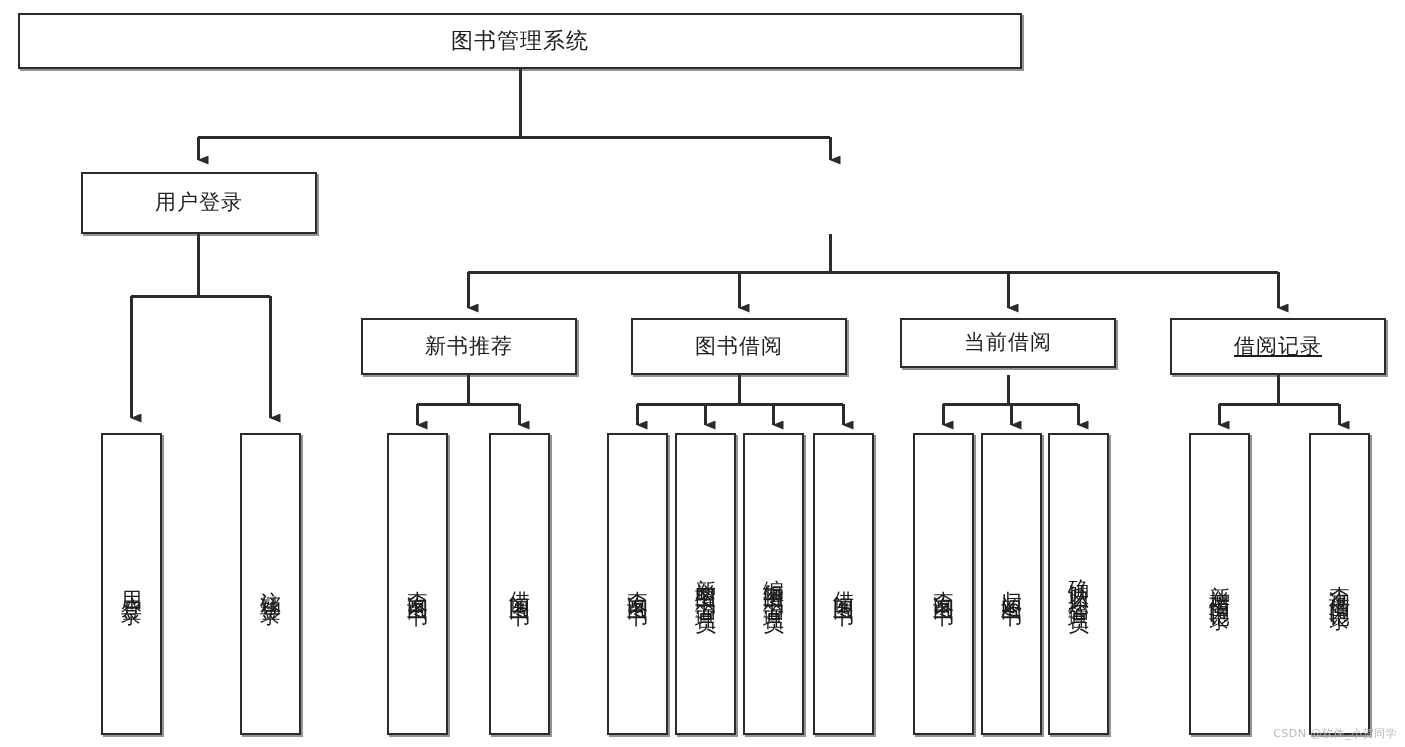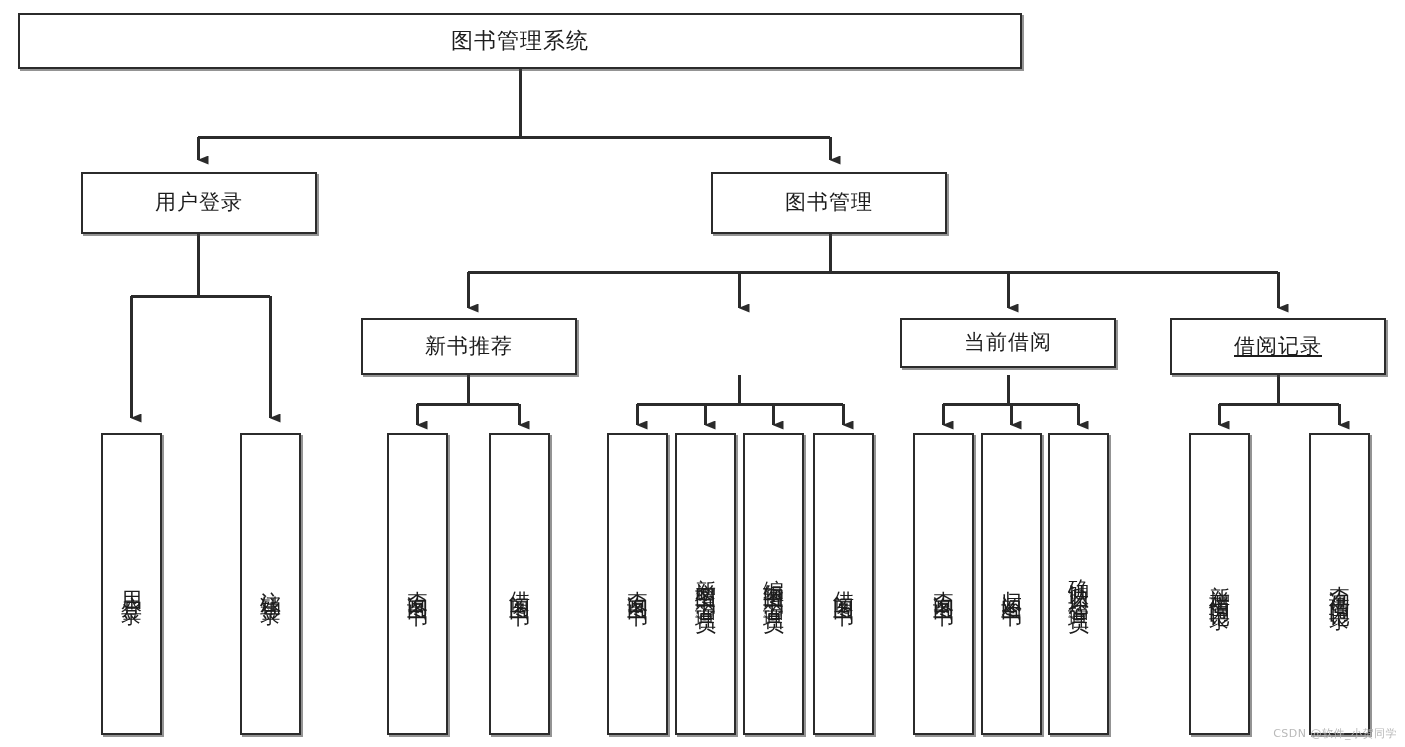--- a/index.html
+++ b/index.html
@@ -125,26 +125,26 @@
     </g>
   </svg>
 
   <div class="node horizontal root" style="left:18px; top:13px; width:1004px; height:56px;">
     <span>图书管理系统</span>
   </div>
 
   <div class="node horizontal" style="left:81px; top:172px; width:236px; height:62px;">
     <span>用户登录</span>
   </div>
-  <div class="node horizontal" style="left:711px; top:172px; width:236px; height:62px;">
-    <span>图书管理</span>
-  </div>
 
   <div class="node horizontal" style="left:361px; top:318px; width:216px; height:57px;">
     <span>新书推荐</span>
+  </div>
+  <div class="node horizontal" style="left:631px; top:318px; width:216px; height:57px;">
+    <span>图书借阅</span>
   </div>
   <div class="node horizontal" style="left:900px; top:318px; width:216px; height:50px;">
     <span>当前借阅</span>
   </div>
   <div class="node horizontal" style="left:1170px; top:318px; width:216px; height:57px;text-decoration:underline;">
     <span>借阅记录</span>
   </div>
 
   <div class="node vertical" style="left:101px; top:433px; width:61px; height:302px;">
     <span class="vlabel">用户登录</span>

